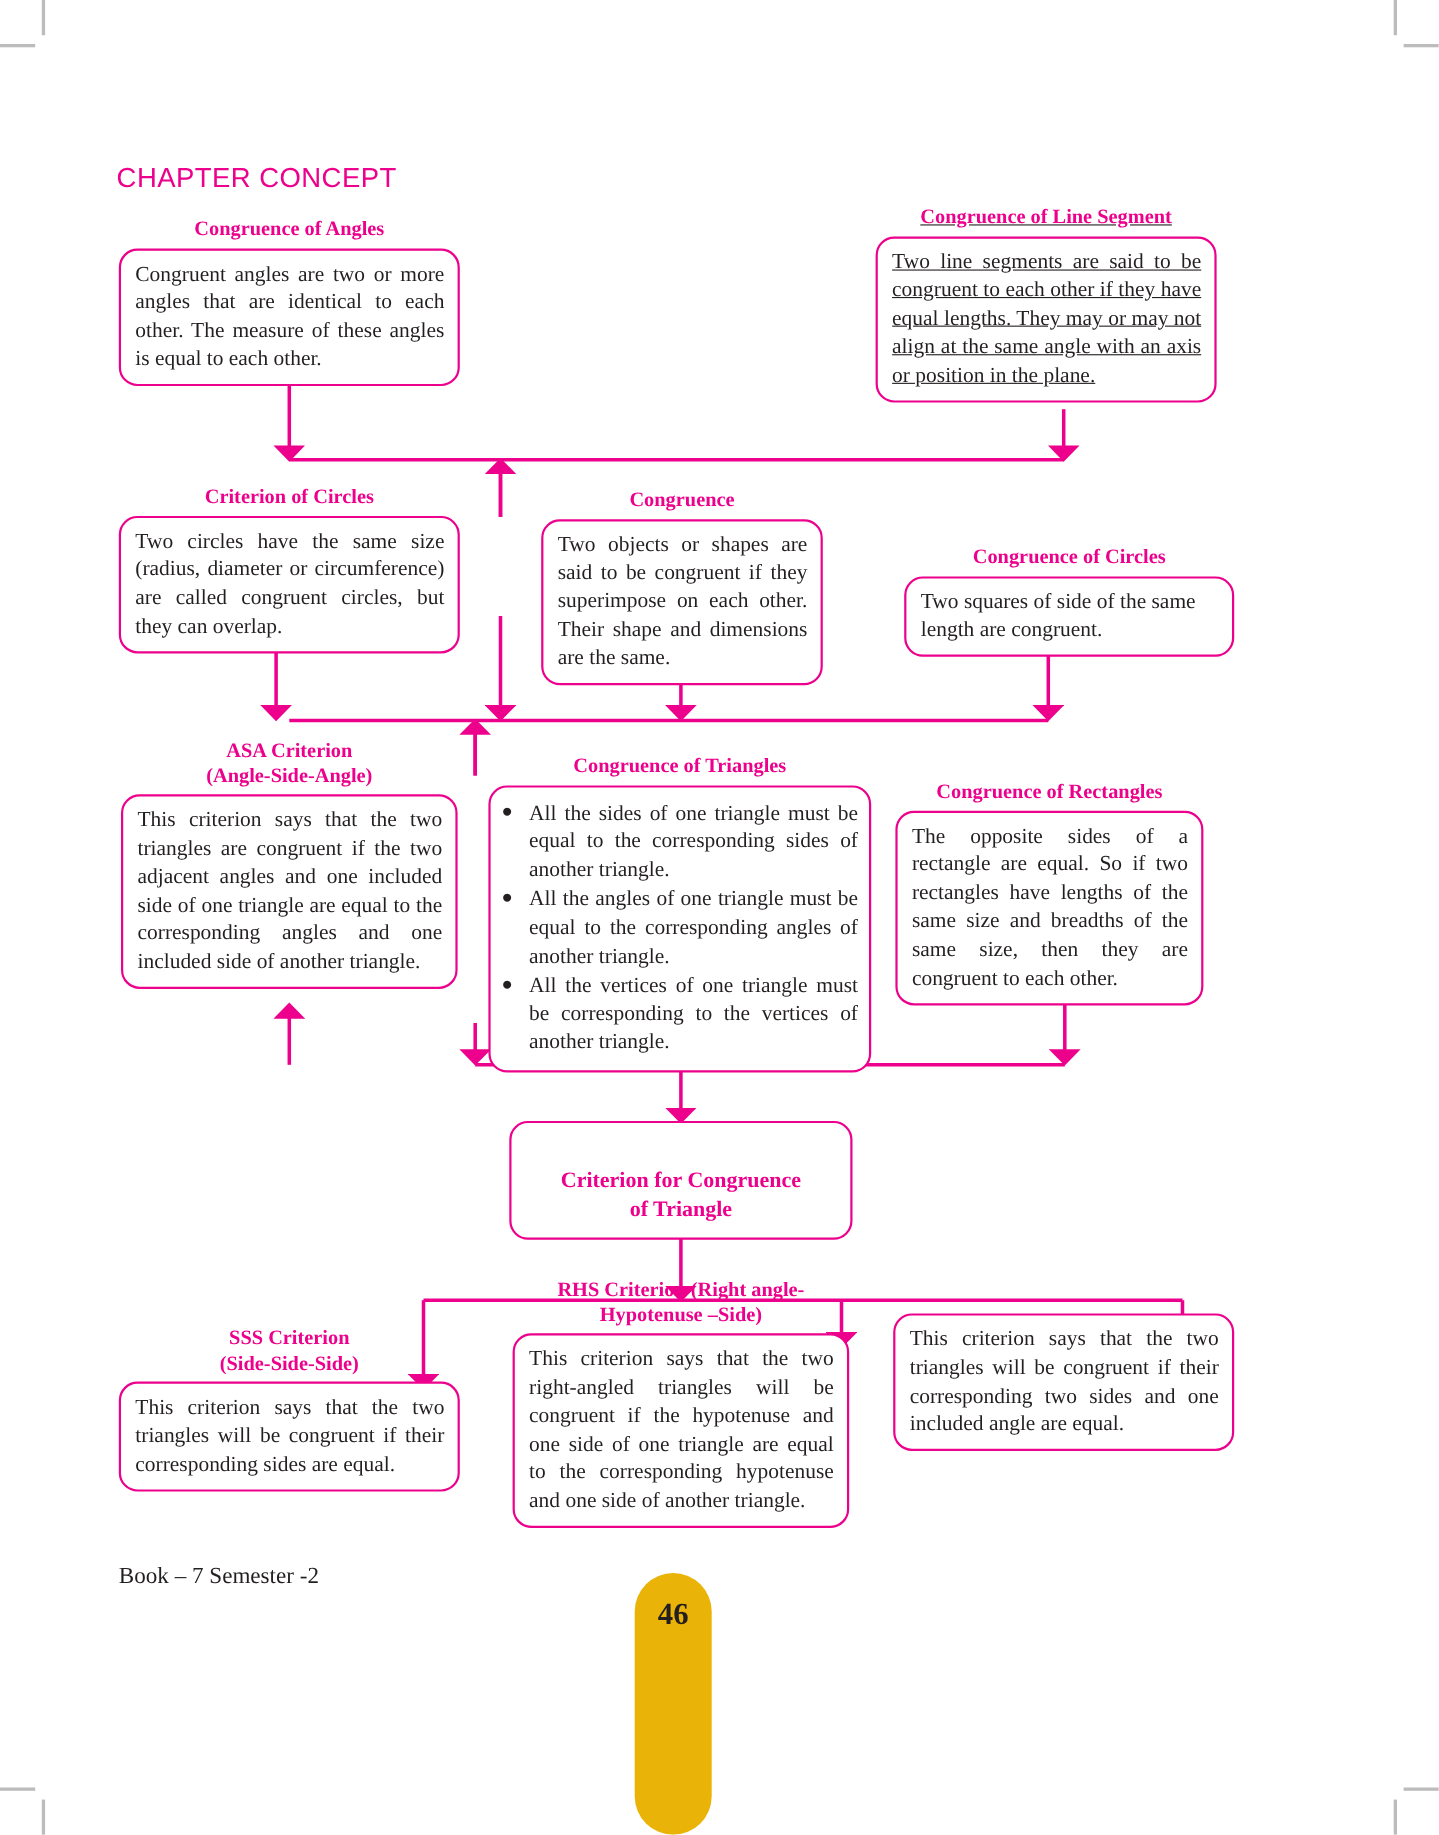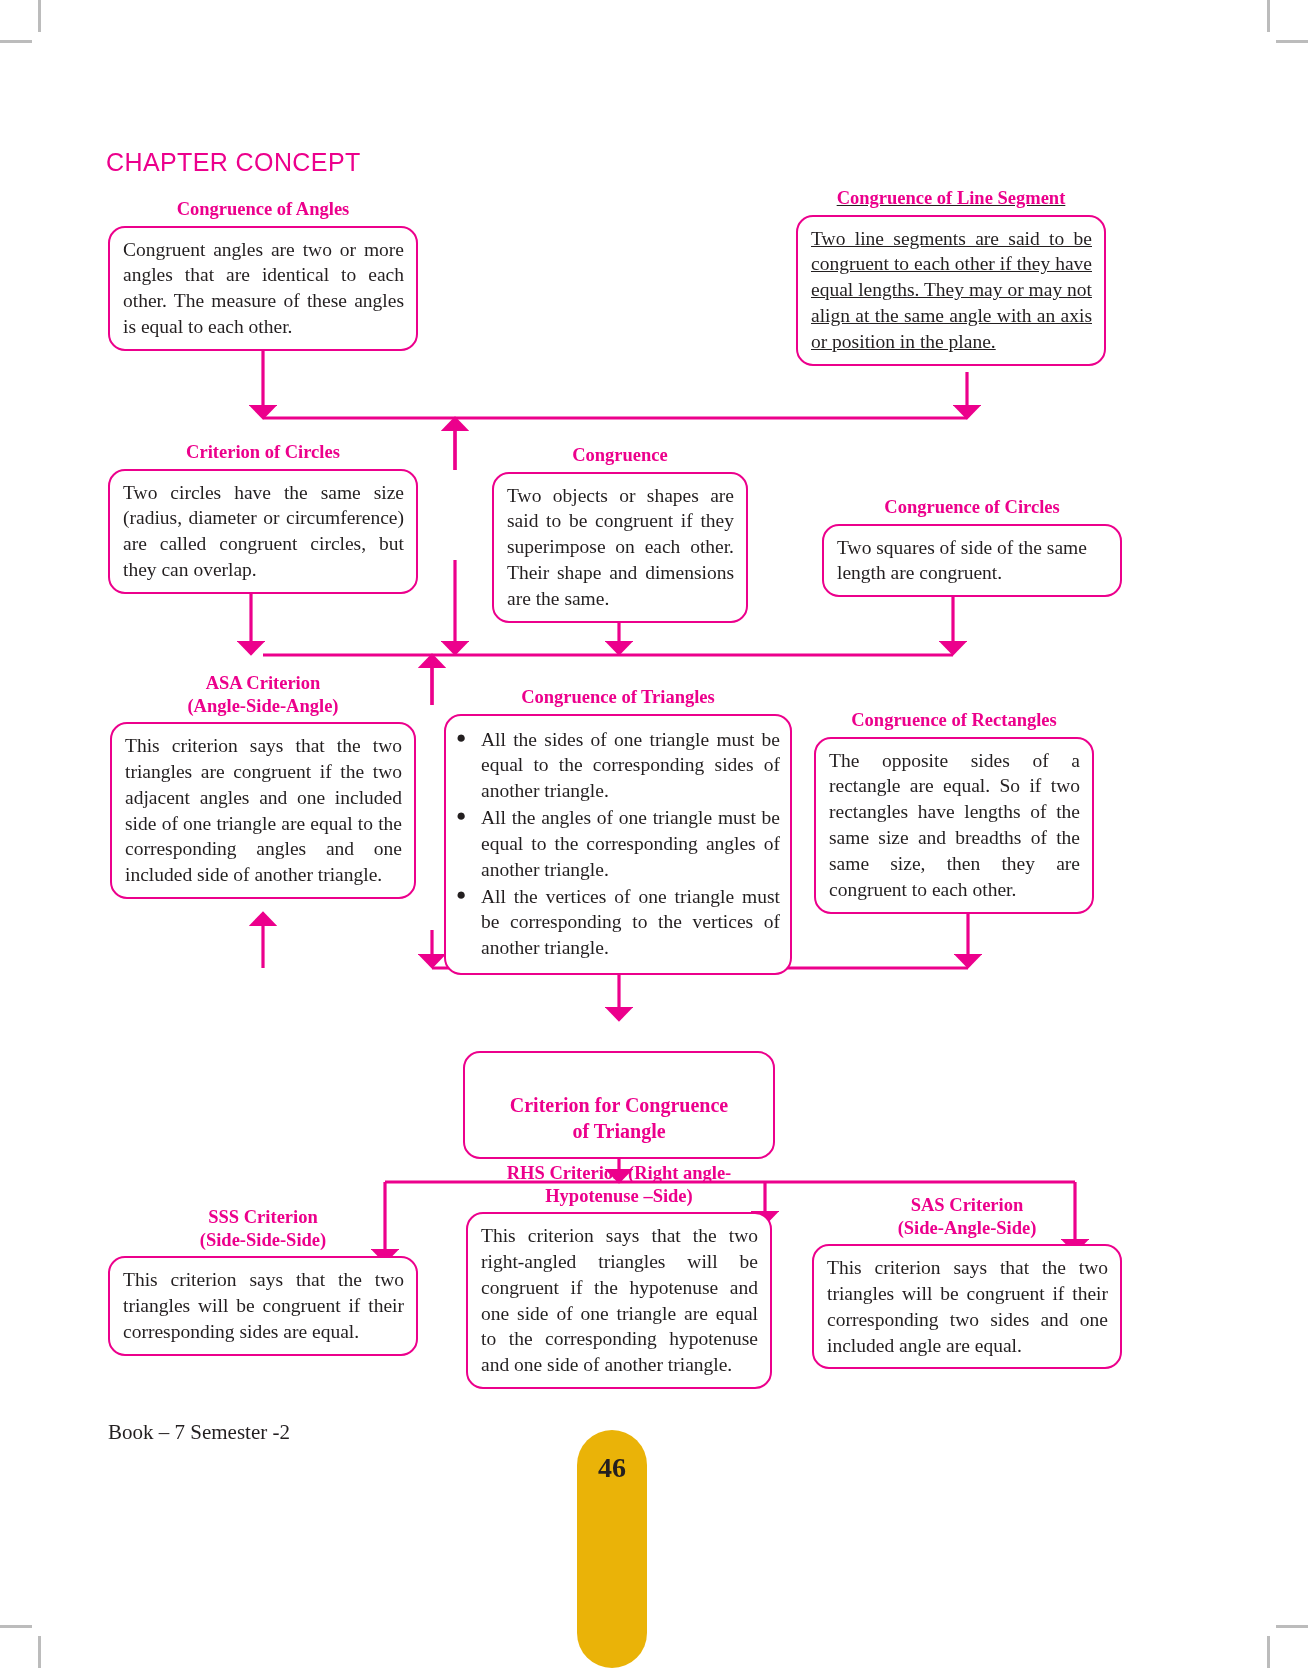--- a/index.html
+++ b/index.html
@@ -51,21 +51,20 @@
   }
   .node .box p{margin:0;}
   .node .box p.last{text-align:left;}
   .box.center{
     text-align:center;
     font-weight:bold;
     color:#ec008c;
     font-size:20px;
     line-height:1.3;
     padding:13px 12px;
-    margin-top:32px;
   }
   ul.bullets{margin:0;padding:0;list-style:none;}
   ul.bullets li{
     position:relative;
     padding-left:29px;
     margin-bottom:1px;
     text-align:justify;
   }
   ul.bullets li .bl{
     position:absolute;left:4px;top:-1px;
@@ -245,22 +244,20 @@
 
 <div class="node" style="left:466px;top:1162px;width:306px;">
   <div class="ttl">RHS Criterion (Right angle-
 Hypotenuse –Side)</div>
   <div class="box">
     <p>This criterion says that the two right-angled triangles will be congruent if the hypotenuse and one side of one triangle are equal to the corresponding hypotenuse and one side of another triangle.</p>
   </div>
 </div>
 
 <div class="node" style="left:812px;top:1194px;width:310px;">
-  <div class="ttl">SAS Criterion
-(Side-Angle-Side)</div>
   <div class="box">
     <p>This criterion says that the two triangles will be congruent if their corresponding two sides and one included angle are equal.</p>
   </div>
 </div>
 
 <div id="footer-text">Book – 7    Semester -2</div>
 <div id="page-badge">
   <span>46</span>
 </div>
 

